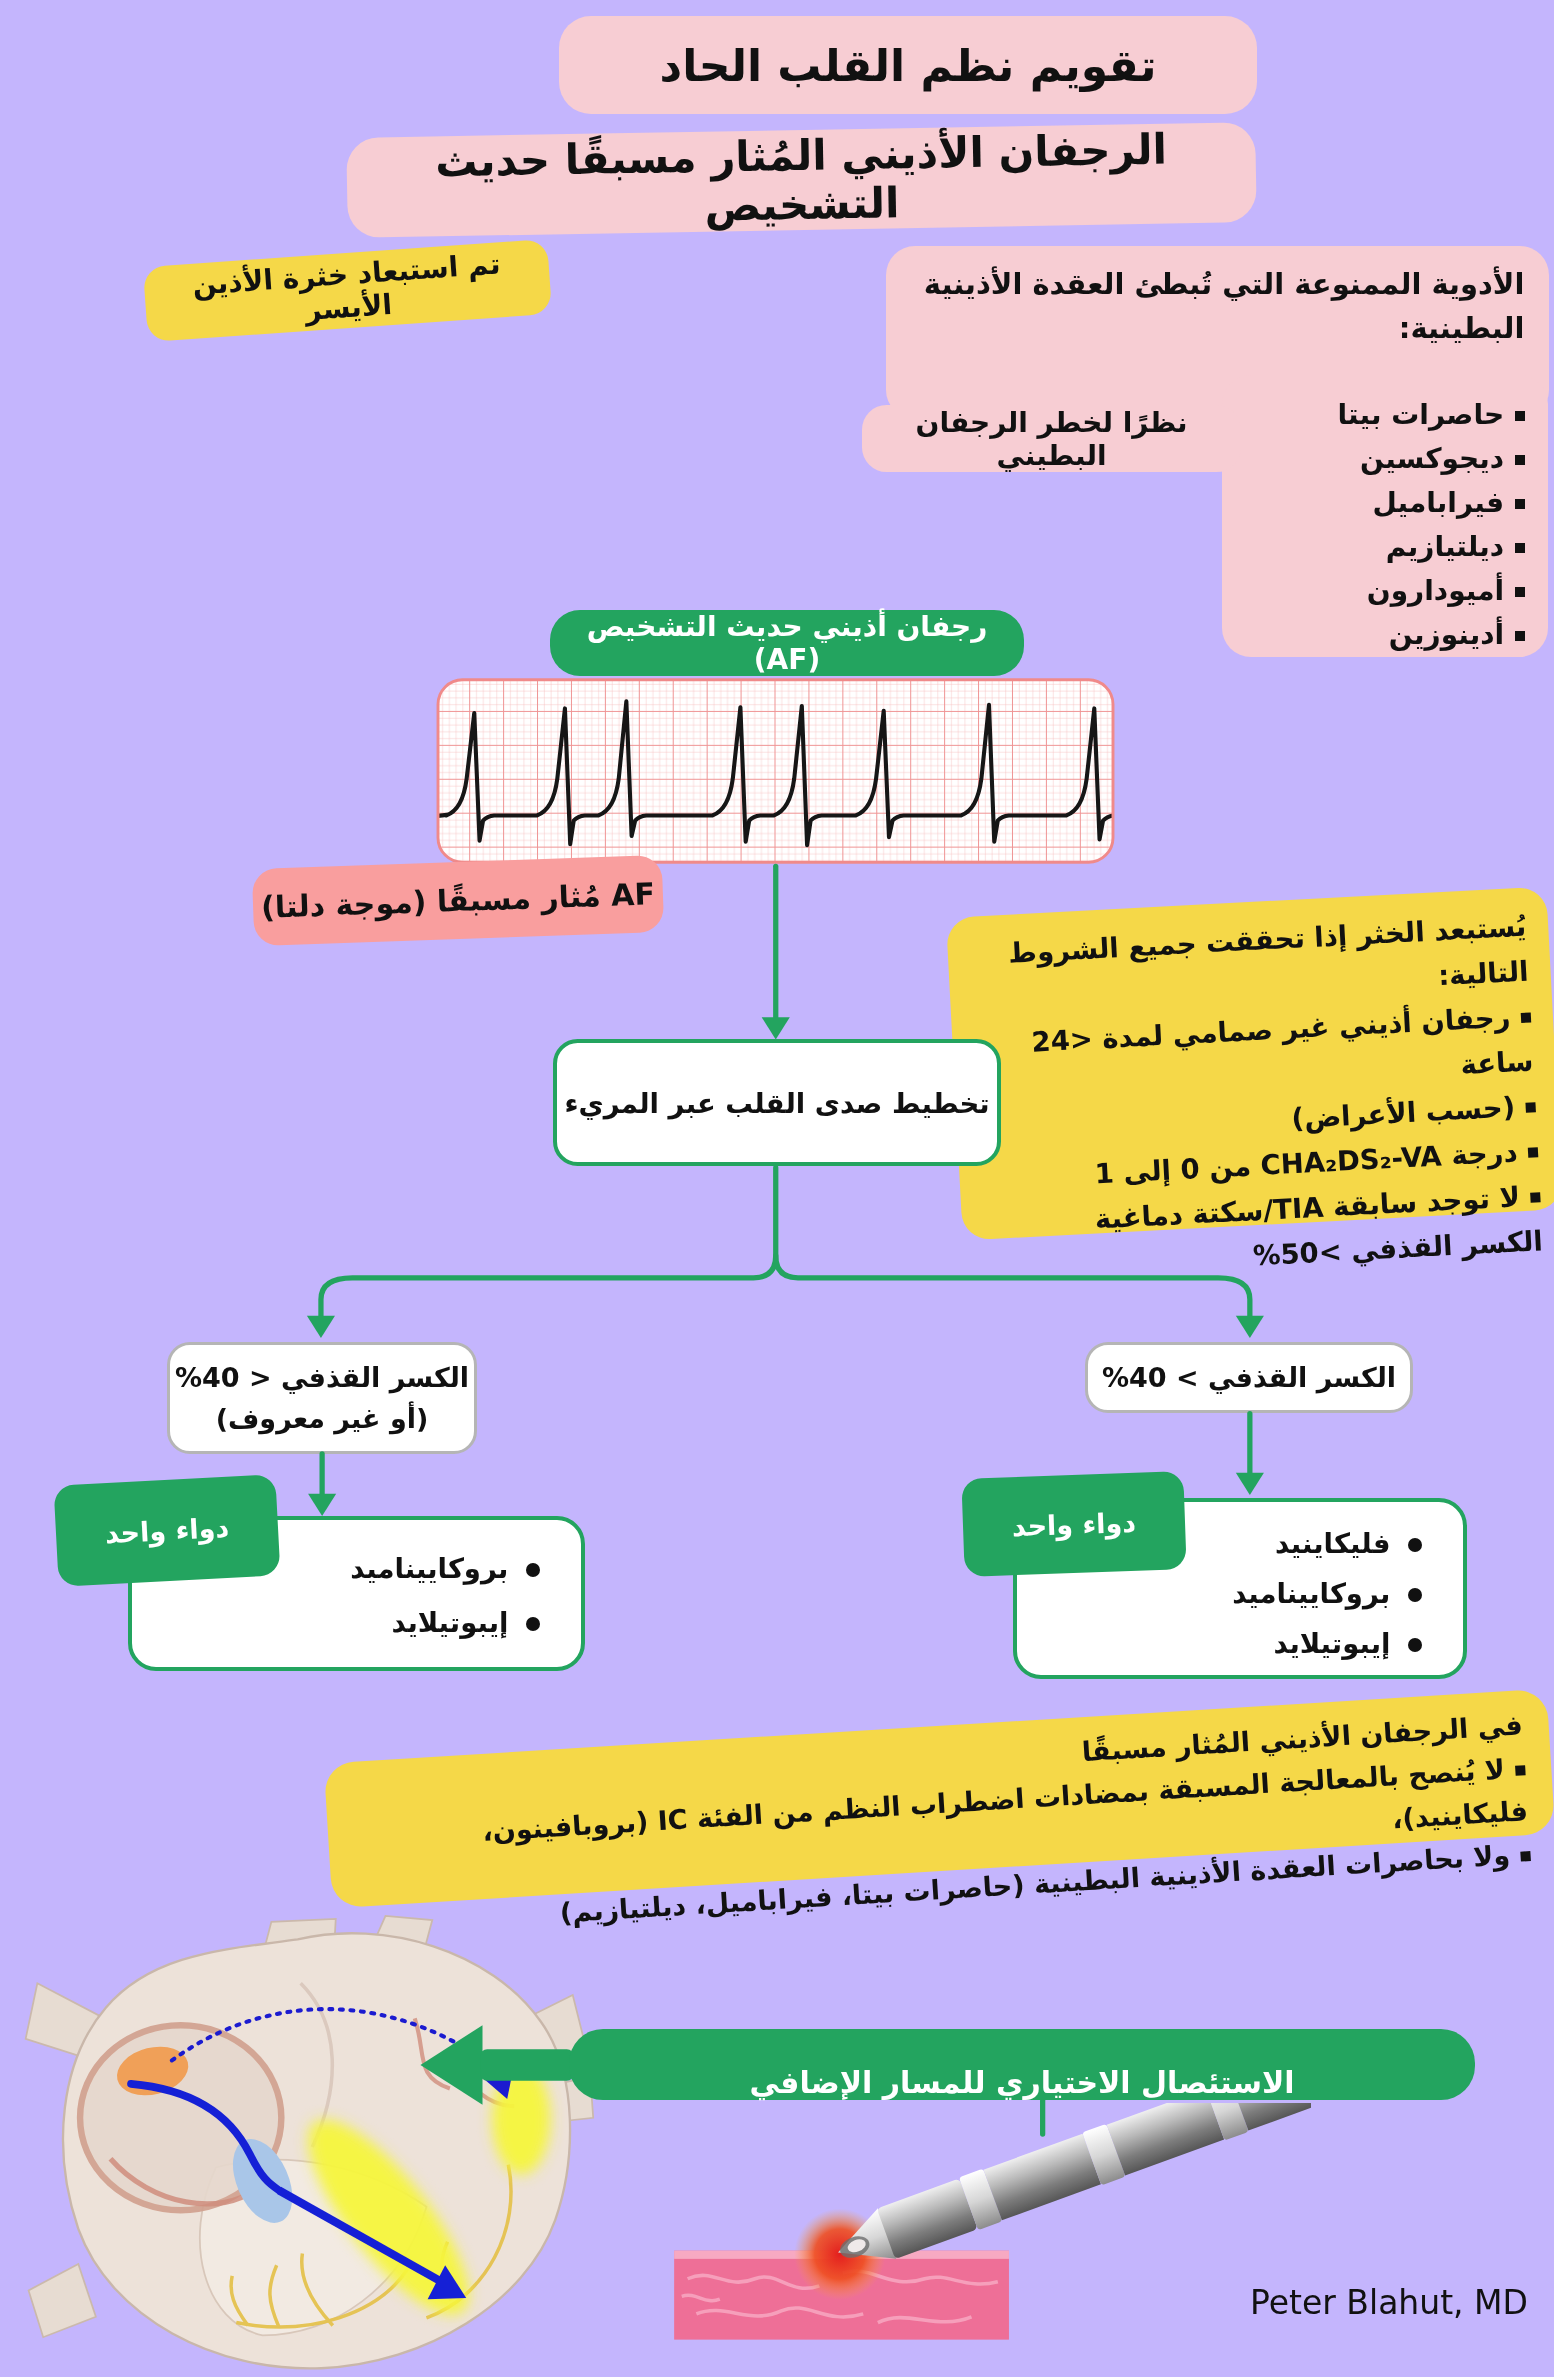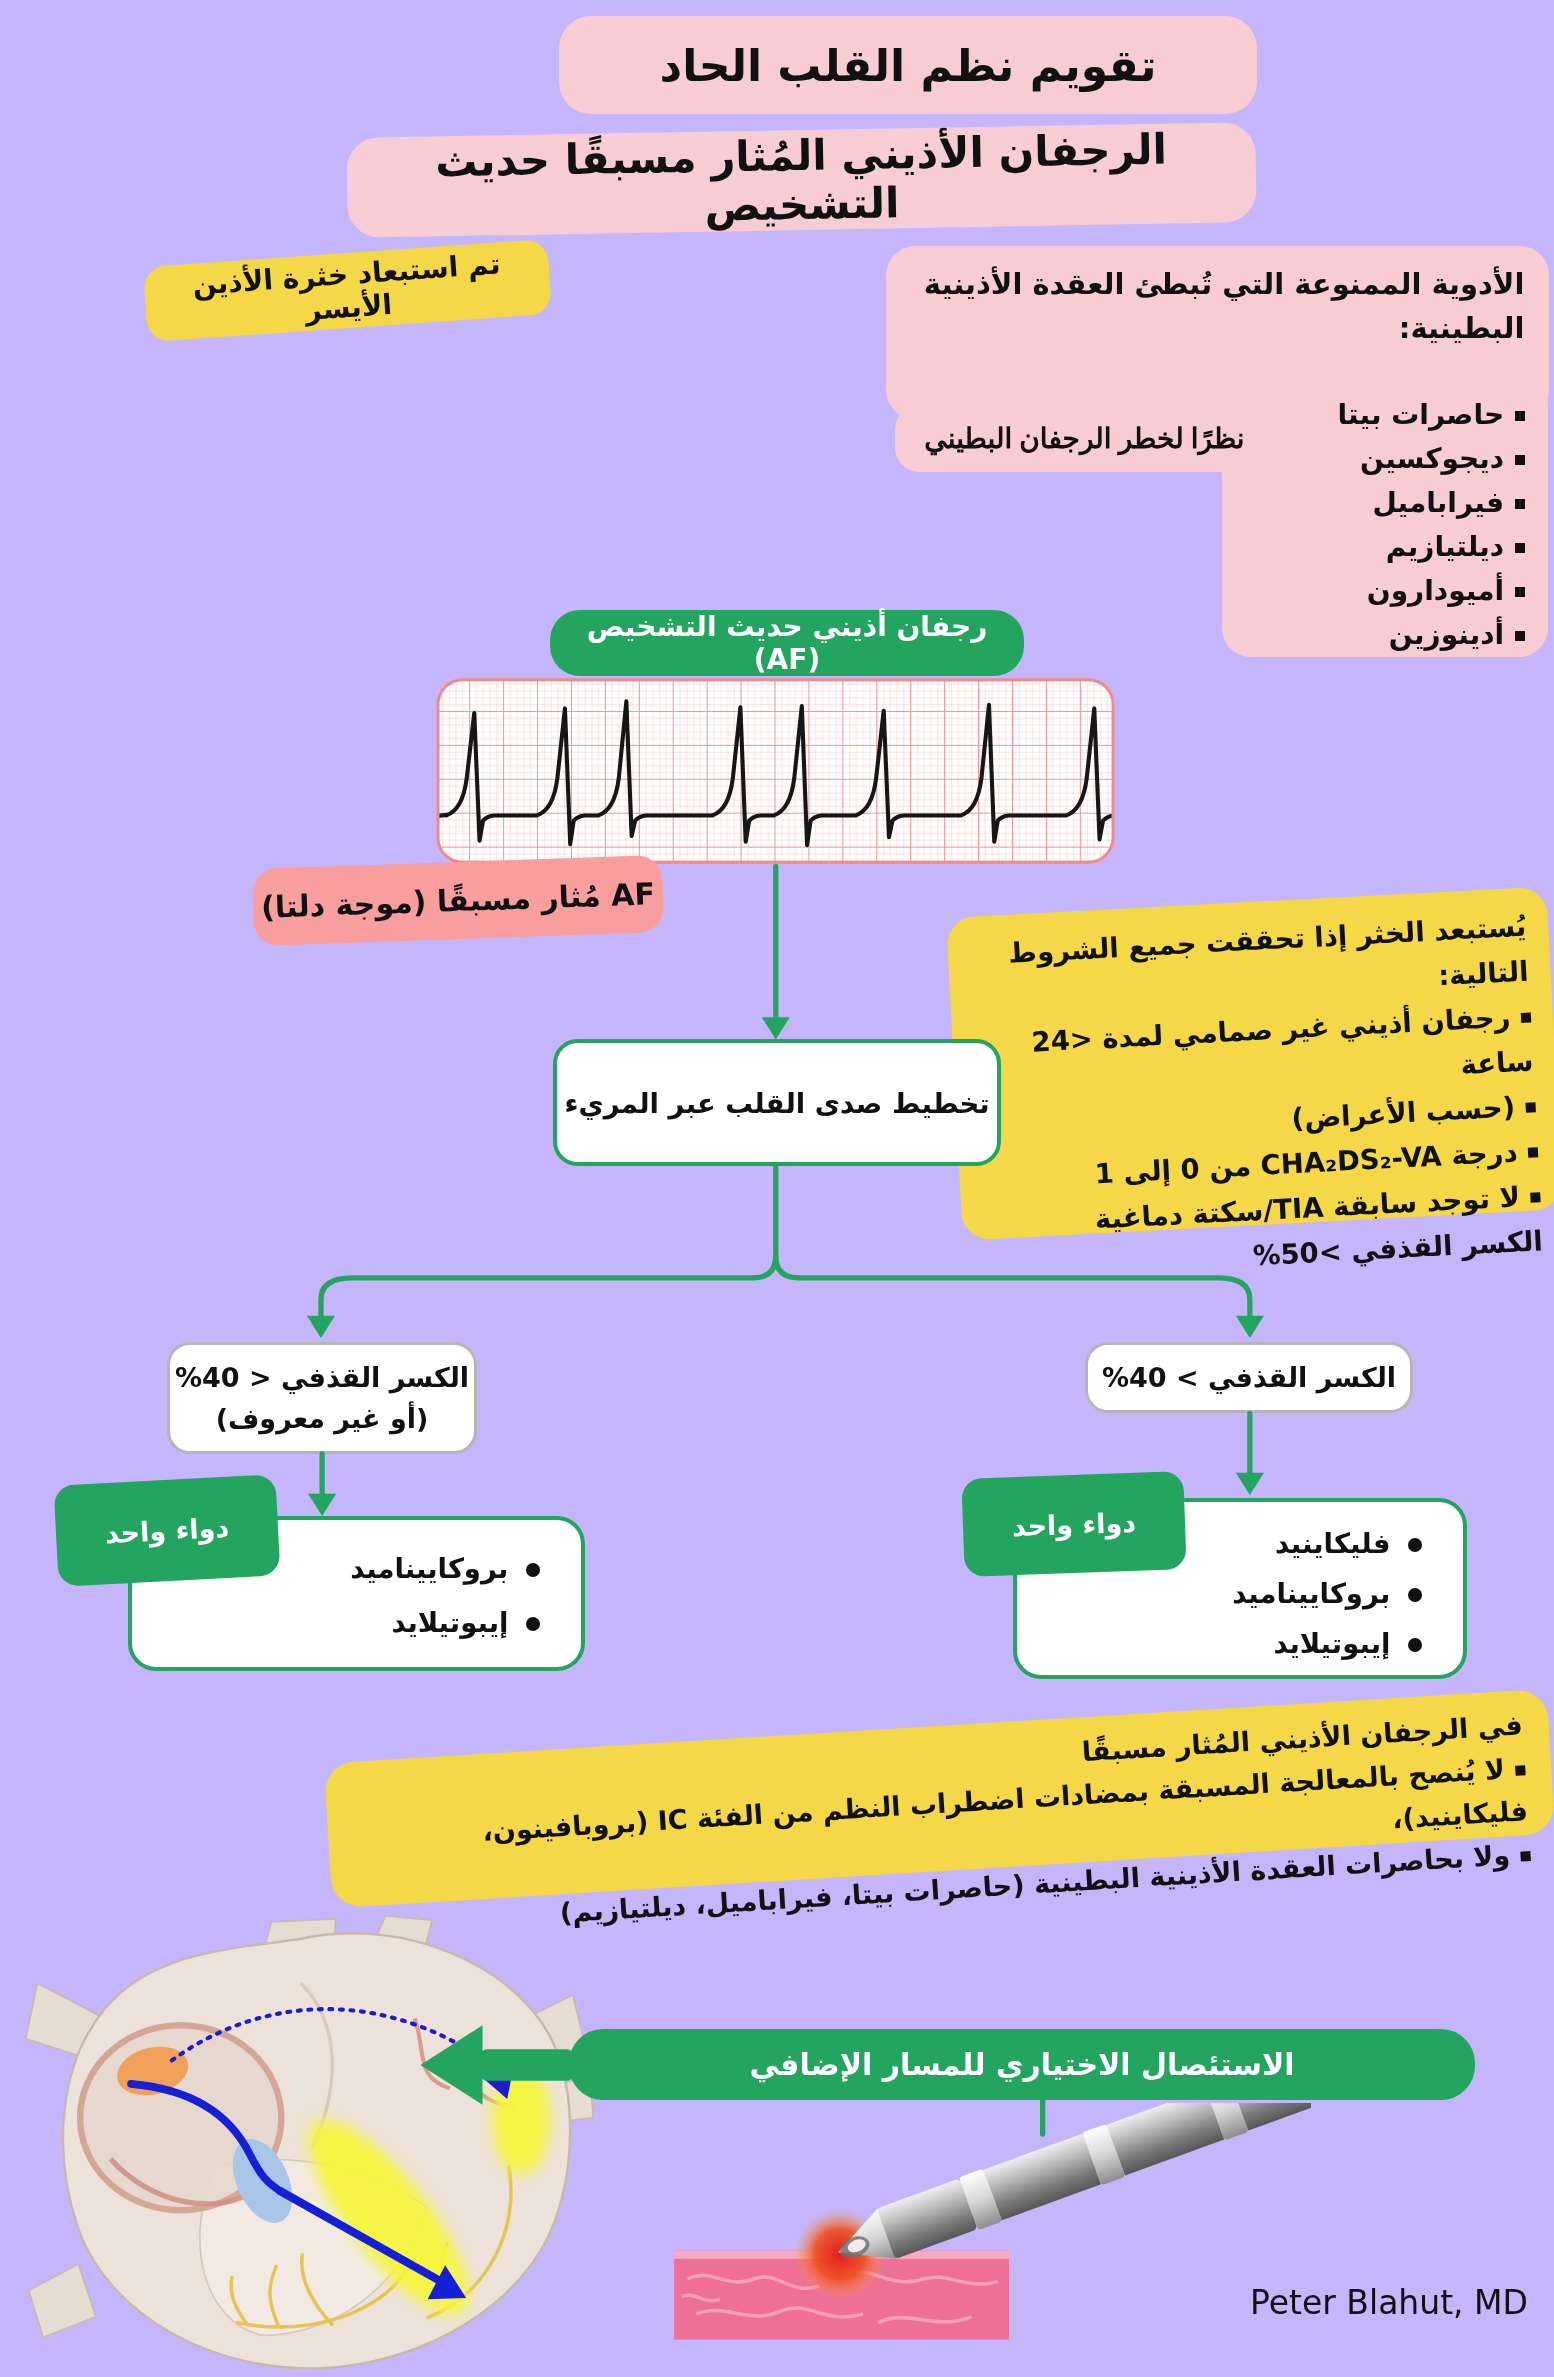--- a/index.html
+++ b/index.html
@@ -47,21 +47,21 @@
 
     <div class="sq-item"><span class="sq"></span><span>حاصرات بيتا</span></div>
         <div class="sq-item"><span class="sq"></span><span>ديجوكسين</span></div>
         <div class="sq-item"><span class="sq"></span><span>فيراباميل</span></div>
         <div class="sq-item"><span class="sq"></span><span>ديلتيازيم</span></div>
         <div class="sq-item"><span class="sq"></span><span>أميودارون</span></div>
         <div class="sq-item"><span class="sq"></span><span>أدينوزين</span></div>
       </div>
   </div>
 
-  <div class="abs pinkbox center rtl" style="left:895px;top:405px;width:379px;height:67px;border-radius:24.6px;font-size:28px;font-family:Liberation Serif, serif;">
+  <div class="abs pinkbox center rtl" style="left:862px;top:405px;width:379px;height:67px;border-radius:24.6px;font-size:28px;">
       <span>نظرًا لخطر الرجفان البطيني</span>
     </div>
 
   <div class="abs greenbox center rtl" style="left:550px;top:610px;width:474px;height:66px;font-size:28px;border-radius:30px;">
       <span>رجفان أذيني حديث التشخيص (AF)</span>
     </div>
 
   <div class="abs" style="left:436px;top:678px;width:679px;height:186px;">
     <svg width="679" height="186" viewBox="0 0 1160 318">
       <defs>
@@ -143,21 +143,21 @@
 
   <div class="abs yellowbox" style="left:327px;top:1726px;width:1225px;height:145px;border-radius:30px;transform:rotate(-3.5deg);padding:13px 26px 0 14px;font-size:27px;line-height:43px;direction:rtl;text-align:right;">
     <div>في الرجفان الأذيني المُثار مسبقًا</div>
     <div class="listblock">
 
     <div class="sq-item"><span class="sq"></span><span>لا يُنصح بالمعالجة المسبقة بمضادات اضطراب النظم من الفئة IC (بروبافينون، فليكاينيد)،</span></div>
         <div class="sq-item"><span class="sq"></span><span>ولا بحاصرات العقدة الأذينية البطينية (حاصرات بيتا، فيراباميل، ديلتيازيم)</span></div>
       </div>
   </div>
 
-  <div class="abs greenbox center rtl" style="left:569px;top:2029px;width:906px;height:71px;font-size:30px;border-radius:34px;z-index:2;">
+  <div class="abs greenbox center rtl" style="left:569px;top:2029px;width:906px;height:71px;font-size:30px;border-radius:34px;z-index:2;align-items:flex-end;">
       <span>الاستئصال الاختياري للمسار الإضافي</span>
     </div>
 
   <svg class="abs" style="left:0;top:0;z-index:1;pointer-events:none;" width="1555" height="2377" viewBox="0 0 2656 4061">
     <g stroke="#23a45f" stroke-width="9" fill="none" stroke-linecap="round" stroke-linejoin="round">
       <path d="M1325,1480 L1325,1742"></path>
       <path d="M1325,1995 L1325,2145 Q1325,2183 1287,2183 L602,2183 Q548,2183 548,2220 L548,2252"></path>
       <path d="M1325,2145 Q1325,2183 1363,2183 L2081,2183 Q2135,2183 2135,2220 L2135,2252"></path>
       <path d="M550,2484 L550,2556"></path>
       <path d="M2135,2415 L2135,2520"></path>

